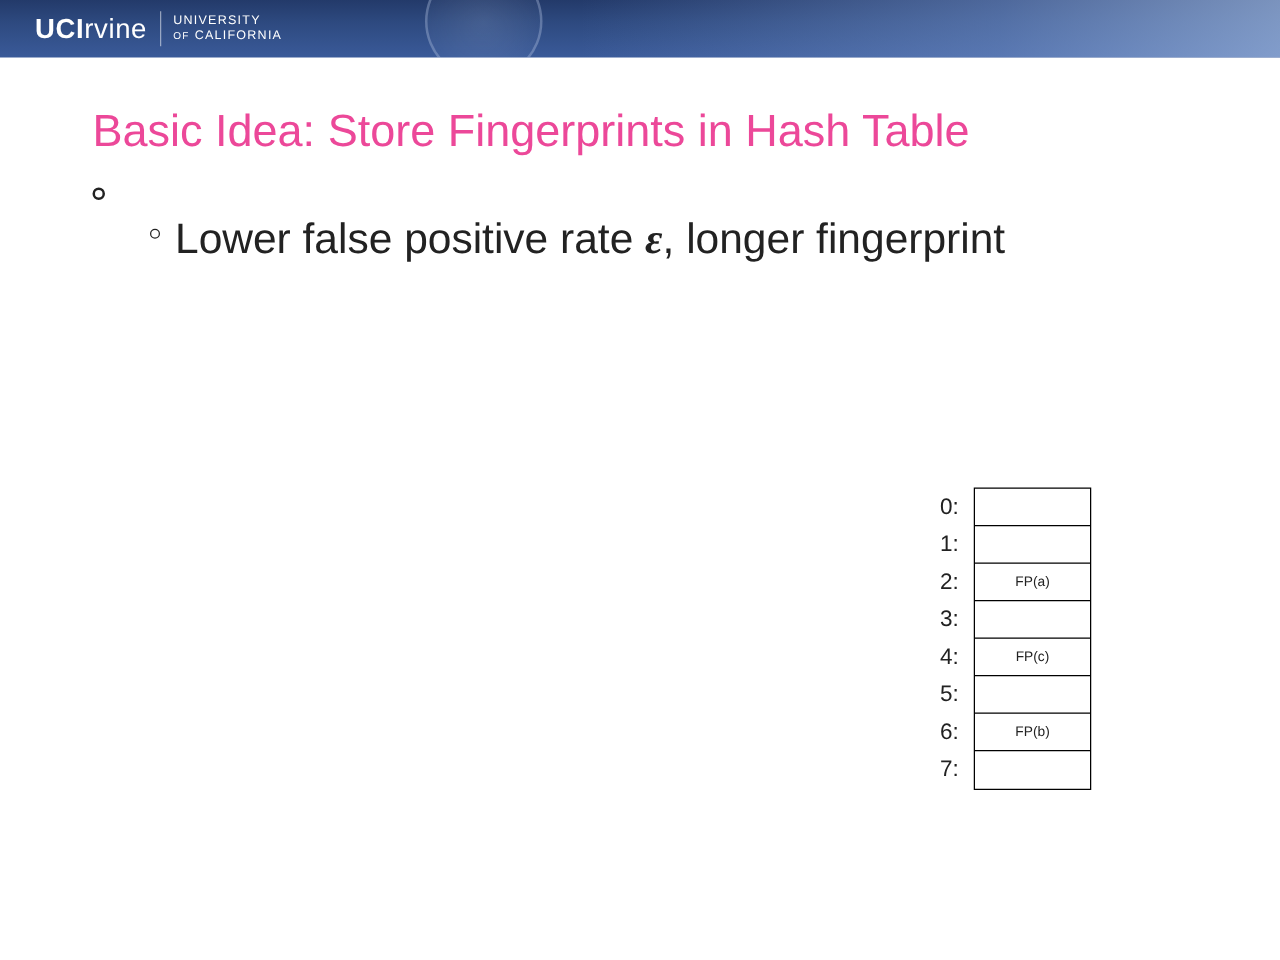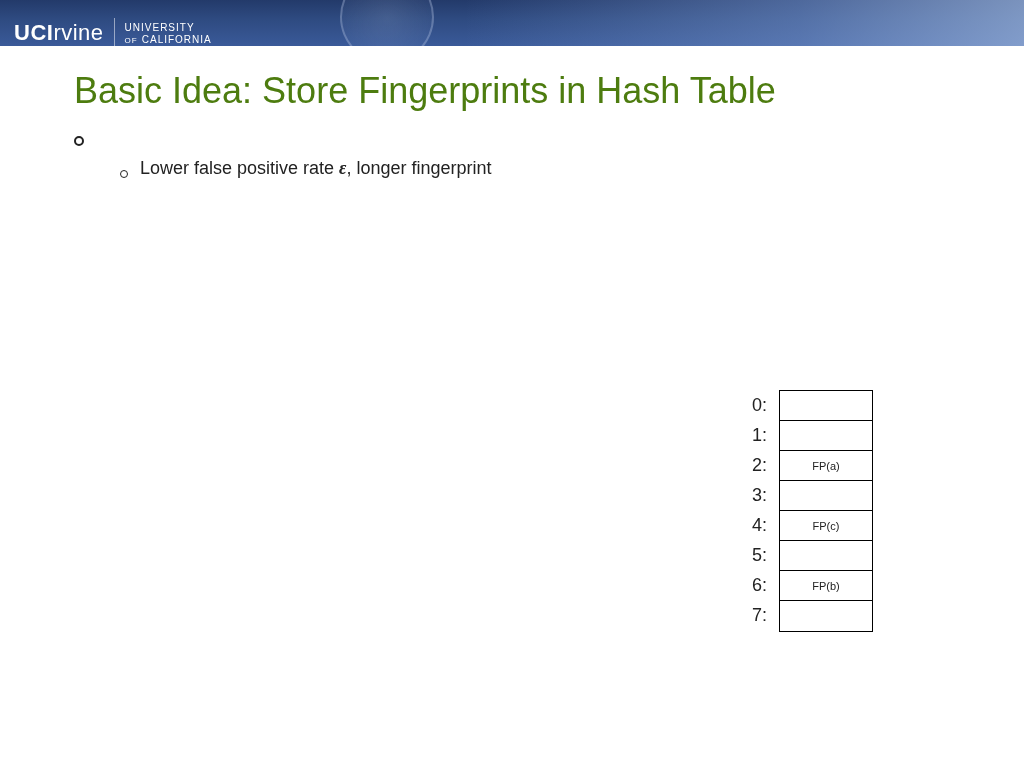--- a/index.html
+++ b/index.html
@@ -11,22 +11,22 @@
     overflow: hidden;
     position: relative;
   }
   .header-banner {
     width: 100%;
     height: 46px;
     background: linear-gradient(to bottom, #233a6a 0%, #2e4a80 40%, #3a5a99 100%);
     position: relative;
     overflow: hidden;
     display: flex;
-    align-items: flex-end;
-    padding-left: 14px;
+    align-items: center;
+    padding-left: 28px;
   }
   .header-banner::after {
     content: "";
     position: absolute;
     left: 340px;
     top: -30px;
     width: 90px;
     height: 90px;
     border: 2px solid rgba(180,195,225,0.35);
     border-radius: 50%;
@@ -62,22 +62,22 @@
     line-height: 1.15;
     letter-spacing: 1px;
     font-weight: 400;
     z-index: 2;
   }
   .logo-sub .small-caps { font-variant: small-caps; font-size: 11px; }
 
   .slide-title {
     font-size: 36px;
     font-weight: 400;
-    color: #4d7c0f;
-    margin: 24px 0 12px 74px;
+    color: #ec4899;
+    margin: 38px 0 12px 74px;
   }
   .bullets {
     margin-left: 74px;
   }
   .bullet-l1 {
     display: flex;
     align-items: baseline;
     font-size: 28px;
     color: #222;
     margin-bottom: 12px;
@@ -86,22 +86,22 @@
     width: 10px; height: 10px;
     border: 2px solid #222;
     border-radius: 50%;
     margin-right: 14px;
     margin-top: 12px;
     flex-shrink: 0;
   }
   .bullet-l1 .strong { font-weight: 700; }
   .bullet-l2 {
     display: flex;
-    align-items: center;
-    font-size: 18px;
+    align-items: flex-start;
+    font-size: 34px;
     color: #222;
     margin-left: 46px;
   }
   .bullet-l2 .marker {
     width: 8px; height: 8px;
     border: 1.5px solid #222;
     border-radius: 50%;
     margin-right: 12px;
     margin-top: 11px;
     flex-shrink: 0;

